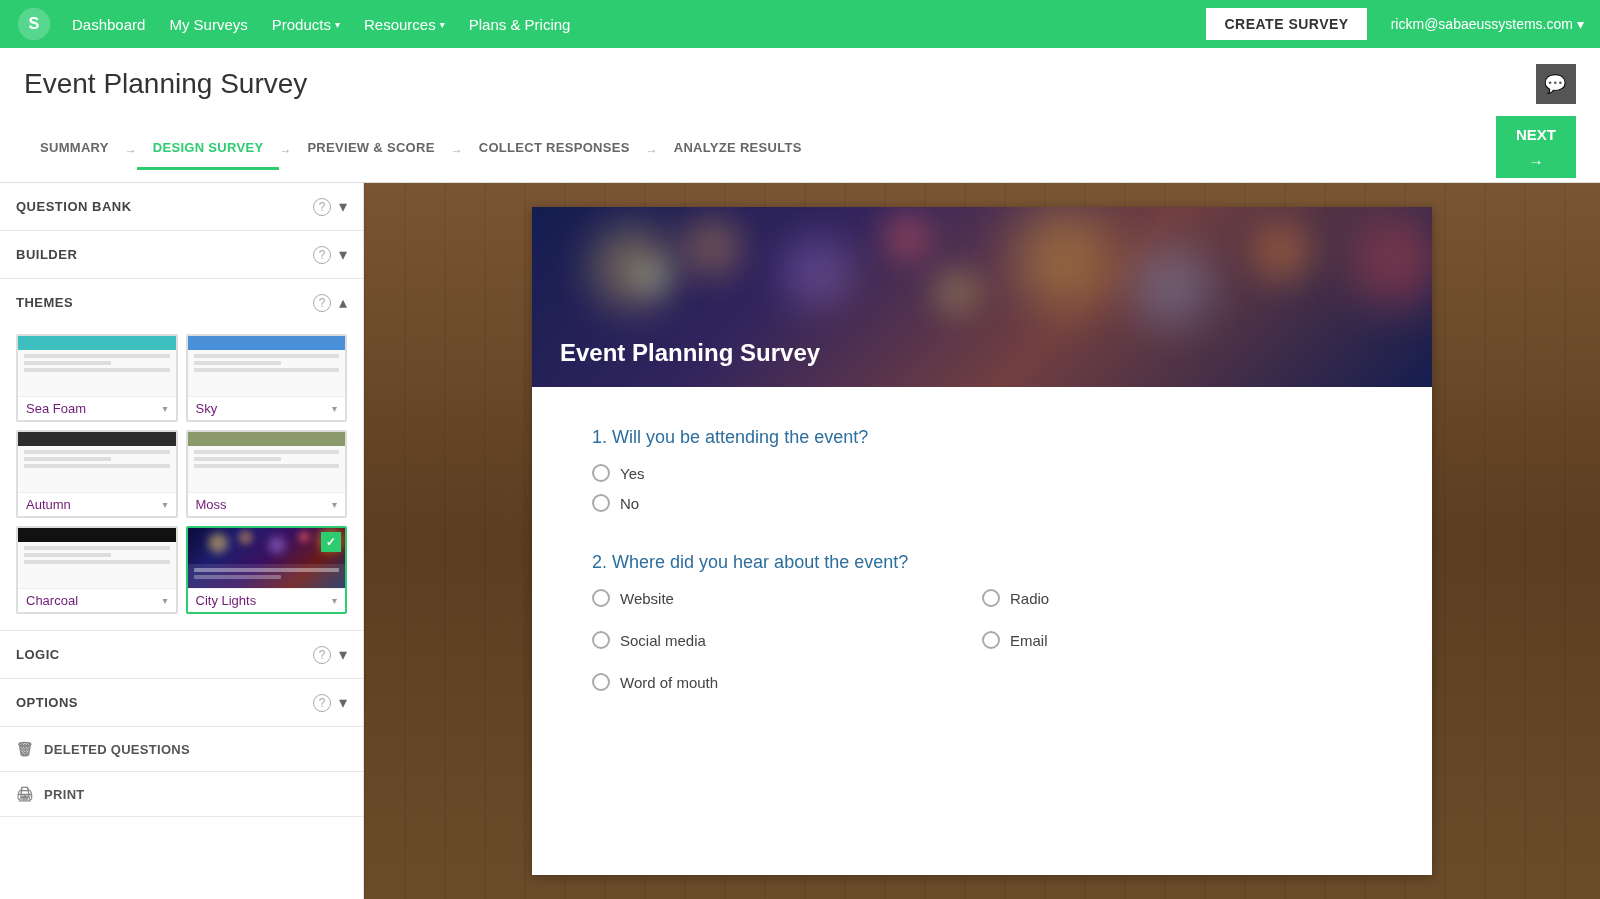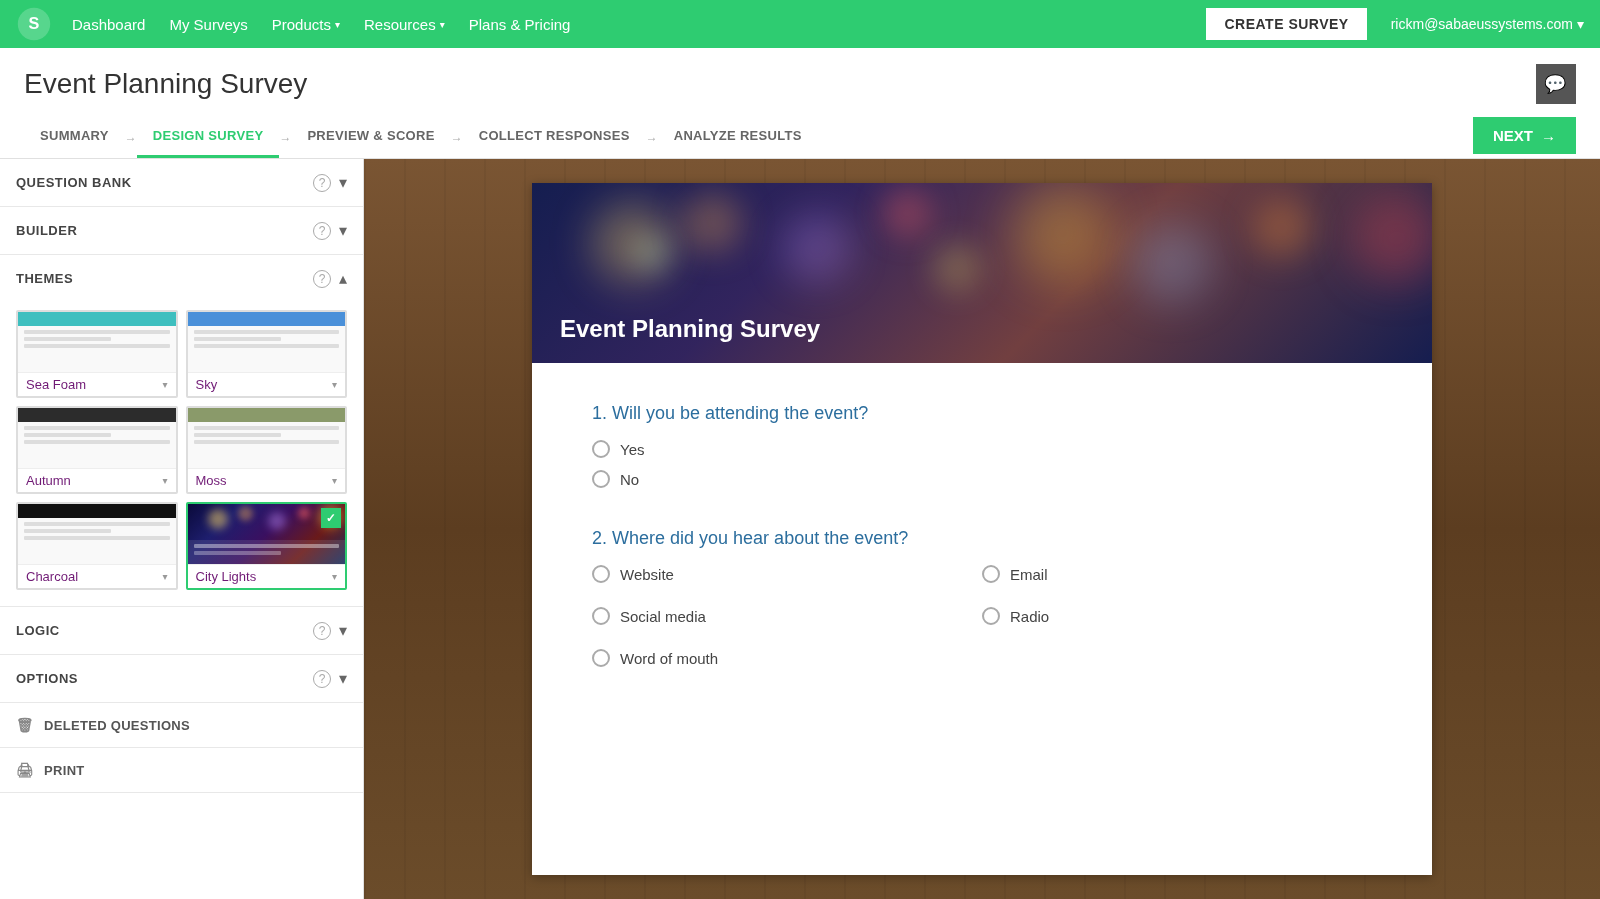--- a/index.html
+++ b/index.html
@@ -140,20 +140,21 @@
       color: white;
       border: none;
       padding: 10px 20px;
       font-size: 15px;
       font-weight: 600;
       cursor: pointer;
       display: flex;
       align-items: center;
       gap: 8px;
       margin-bottom: 4px;
+      flex-direction: column;
     }
 
     
     .main-content {
       display: flex;
       flex: 1;
       overflow: hidden;
     }
 
     
@@ -669,25 +670,25 @@
                   <span>Social media</span>
                 </div>
                 <div class="answer-option">
                   <div class="radio-circle"></div>
                   <span>Word of mouth</span>
                 </div>
               </div>
               <div class="answer-column">
                 <div class="answer-option">
                   <div class="radio-circle"></div>
-                  <span>Email</span>
+                  <span>Radio</span>
                 </div>
                 <div class="answer-option">
                   <div class="radio-circle"></div>
-                  <span>Radio</span>
+                  <span>Email</span>
                 </div>
               </div>
             </div>
           </div>
 
         </div>
       </div>
     </div>
 
   </div>

